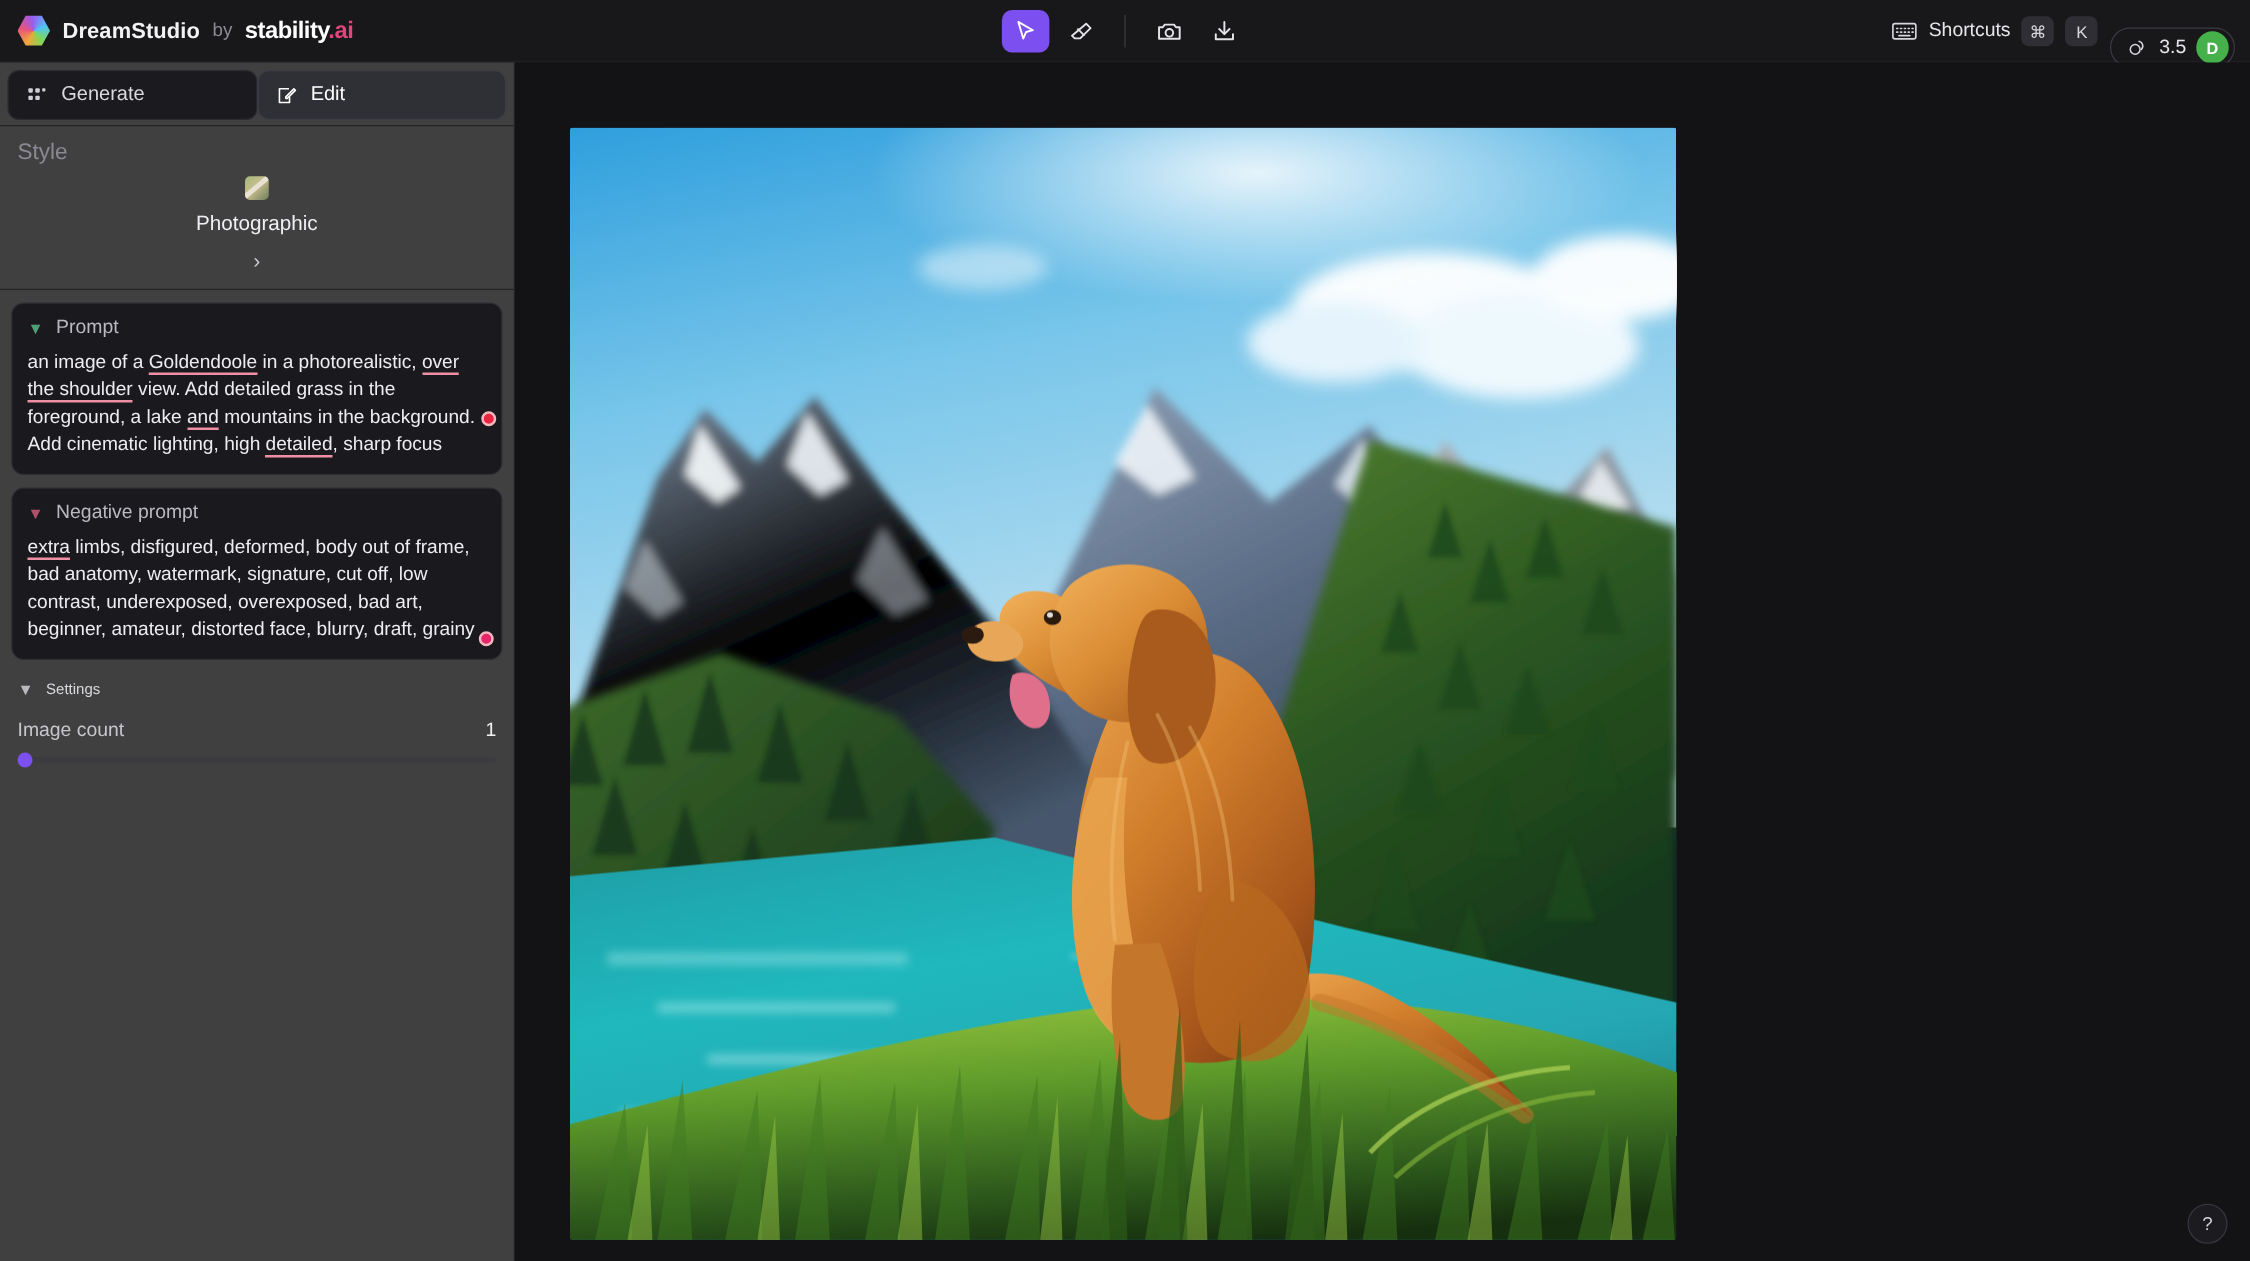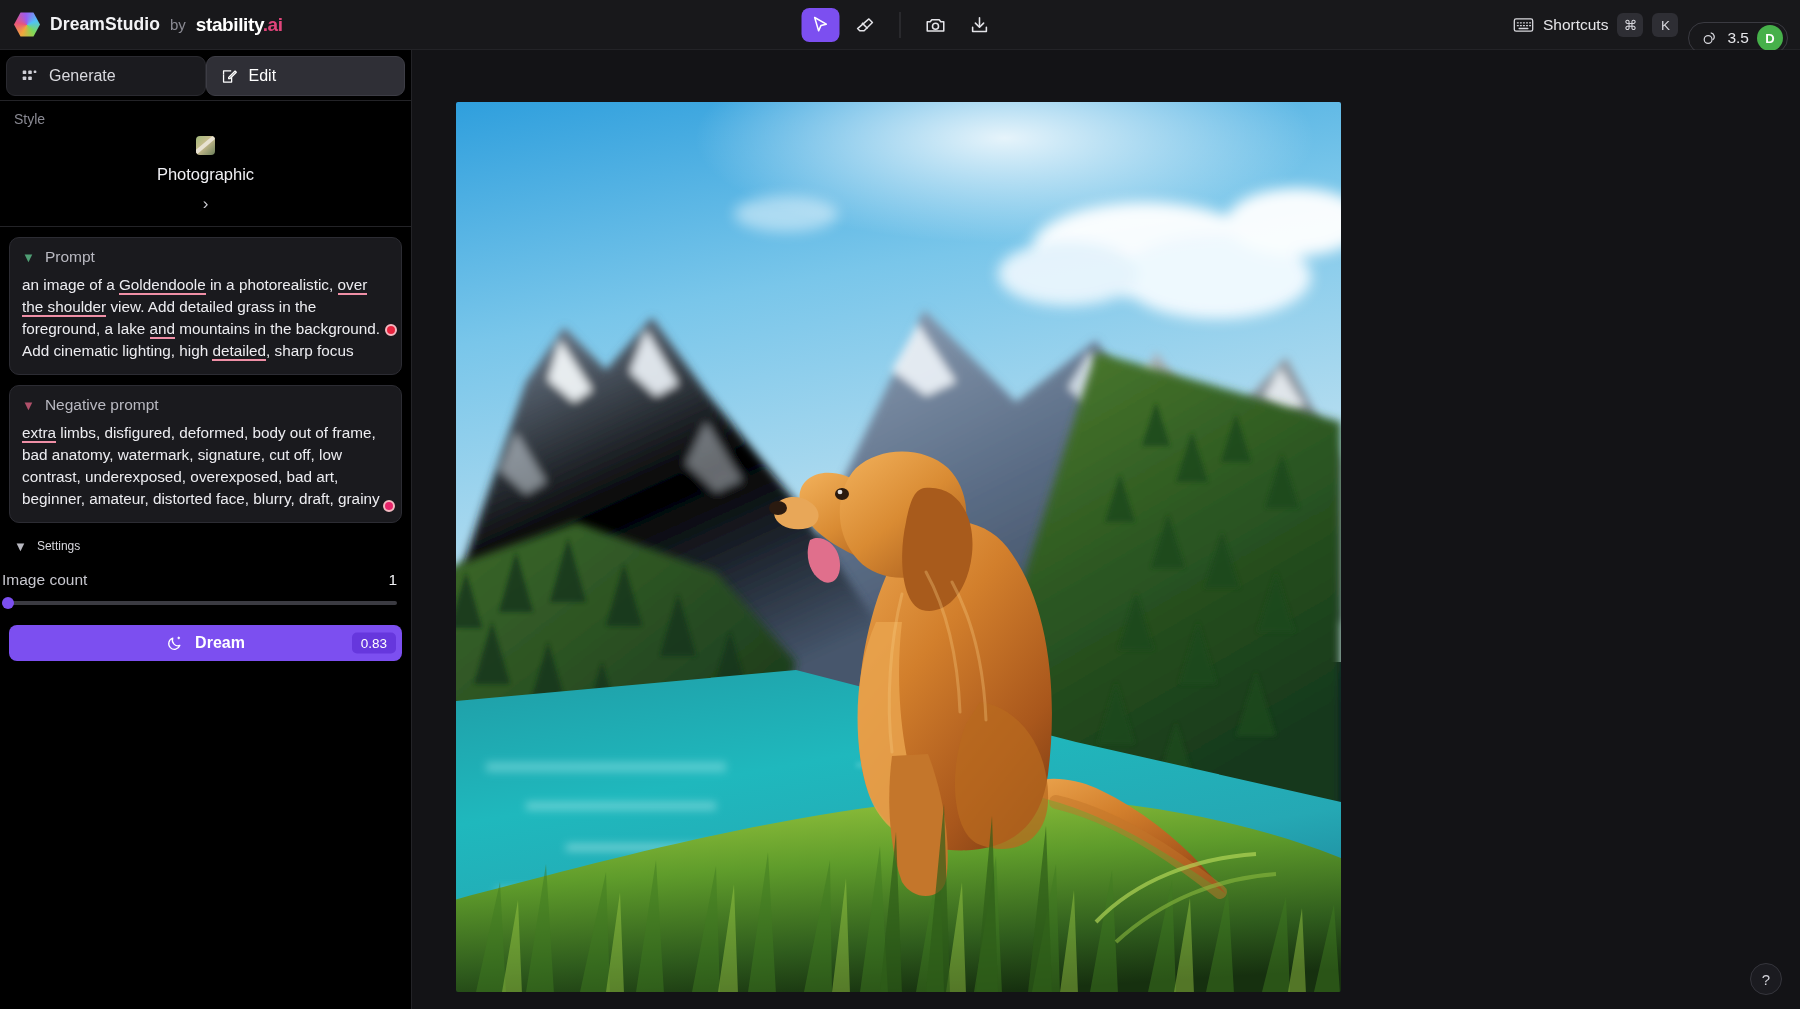--- a/index.html
+++ b/index.html
@@ -65,37 +65,37 @@
   .avatar {
     width: 26px; height: 26px; border-radius: 50%;
     background: #46b04a; color: #ffffff;
     font-size: 13px; font-weight: bold;
     display: flex; align-items: center; justify-content: center;
   }
 
   
   .sidebar {
     position: absolute; left: 0; top: 50px; width: 412px; height: 959px;
-    background: #000000; border-right: 1px solid #232327;
+    background: #404040; border-right: 1px solid #232327;
   }
   .tabs { display: flex; gap: 0; padding: 6px 6px 0 6px; height: 50px; }
   .tab {
     flex: 1; height: 40px; border-radius: 9px;
     display: flex; align-items: center; gap: 11px;
     padding-left: 14px; cursor: pointer;
     border: 1px solid transparent;
     font-size: 16px; color: #d9d9de;
   }
   .tab.inactive { background: #1b1b1f; border-color: #2a2a30; }
   .tab.active { background: #2f2f36; border-color: #3d3d45; color: #ffffff; }
 
   .section-divider { height: 1px; background: #232327; }
 
   .style-row { padding: 10px 14px 12px 14px; }
-  .style-label { color: #8a8a93; font-size: 14px; margin-bottom: 9px; }
+  .style-label { color: #8a8a93; font-size: 18px; margin-bottom: 9px; }
   .style-pick {
     display: flex; align-items: center; gap: 10px; cursor: pointer; flex-direction: column;
   }
   .style-thumb {
     width: 19px; height: 19px; border-radius: 4px;
     background: linear-gradient(135deg,#9fb87a 0%,#cbbd8f 45%,#6b7f5a 100%);
     position: relative; overflow: hidden; flex: none;
   }
   .style-thumb:after{
     content:""; position:absolute; left:-3px; top:6px; width:26px; height:4px;
@@ -126,21 +126,21 @@
     background: #e8243f; border: 2px solid #f3b8c0;
   }
 
   
   .settings-head {
     display: flex; align-items: center; gap: 10px;
     padding: 16px 14px 10px 14px; cursor: pointer;
   }
   .settings-title { color: #d8d8de; font-size: 12px; }
   .setting-row {
-    padding: 8px 14px 0 2px;
+    padding: 8px 14px 0 14px;
   }
   .setting-line { display: flex; justify-content: space-between; align-items: baseline; }
   .setting-name { color: #c6c6cd; font-size: 15.5px; }
   .setting-val { color: #f2f2f5; font-size: 15.5px; }
   .slider {
     position: relative; height: 4px; background: #3b3b42;
     border-radius: 2px; margin-top: 12px; cursor: pointer;
   }
   .slider-thumb {
     position: absolute; left: 0; top: -4px;
@@ -312,30 +312,20 @@
     <div class="setting-line">
       <span class="setting-name">Image count</span>
       <span class="setting-val">1</span>
     </div>
     <div class="slider">
       <span class="slider-thumb"></span>
     </div>
   </div>
 
 
-  <div class="dream-wrap">
-    <button class="dream-btn">
-      <svg width="18" height="18" viewBox="0 0 24 24" fill="none" stroke="#ffffff" stroke-width="1.7" stroke-linejoin="round">
-        <path d="M18.5 15.2A7.4 7.4 0 0 1 9 5.6a7.6 7.6 0 1 0 9.5 9.6Z"></path>
-        <path d="M17 4.2v2M16 5.2h2" stroke-linecap="round"></path>
-      </svg>
-      <span class="dream-label">Dream</span>
-      <span class="dream-cost">0.83</span>
-    </button>
-  </div>
 </div>
 
 <div class="canvas">
 
   <div class="artwork">
     <svg viewBox="0 0 885 890" preserveAspectRatio="none" aria-hidden="true">
       <defs>
         <linearGradient id="sky" x1="0" y1="0" x2="0.3" y2="1">
           <stop offset="0%" stop-color="#2f9fdd"></stop>
           <stop offset="40%" stop-color="#79c6ea"></stop>

